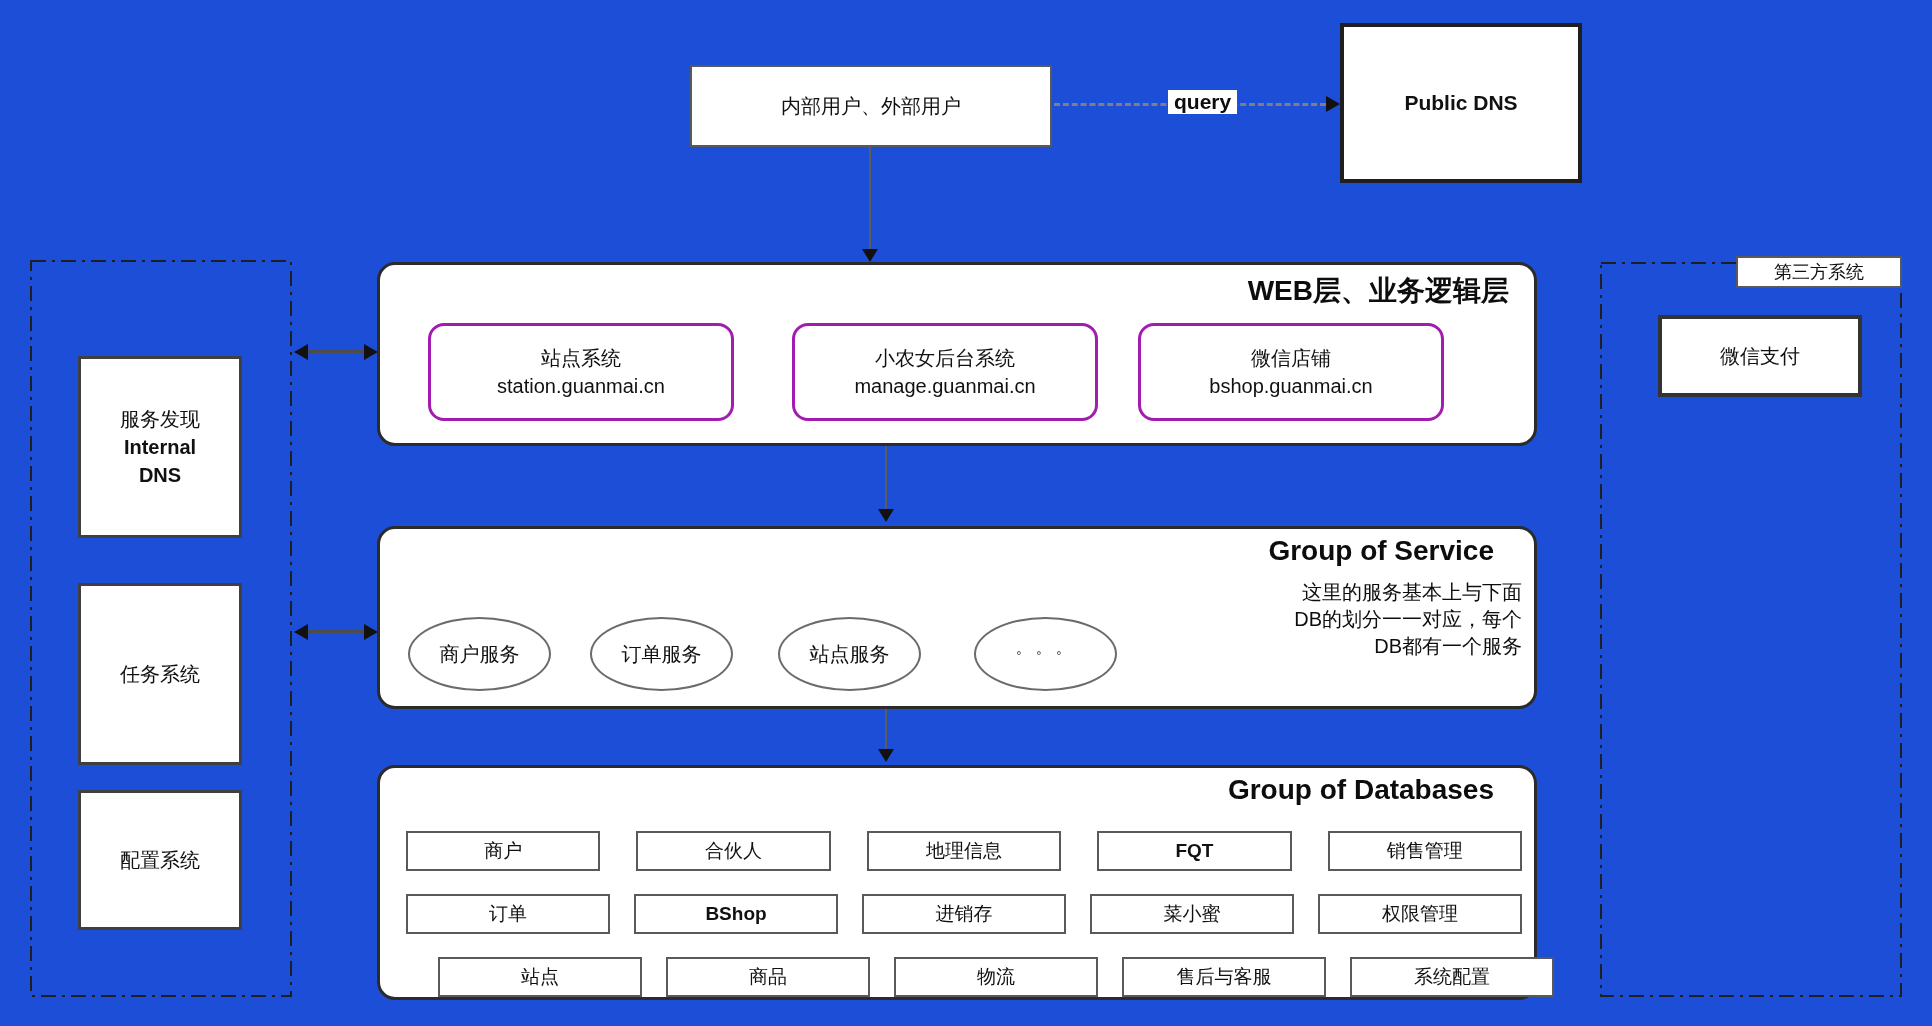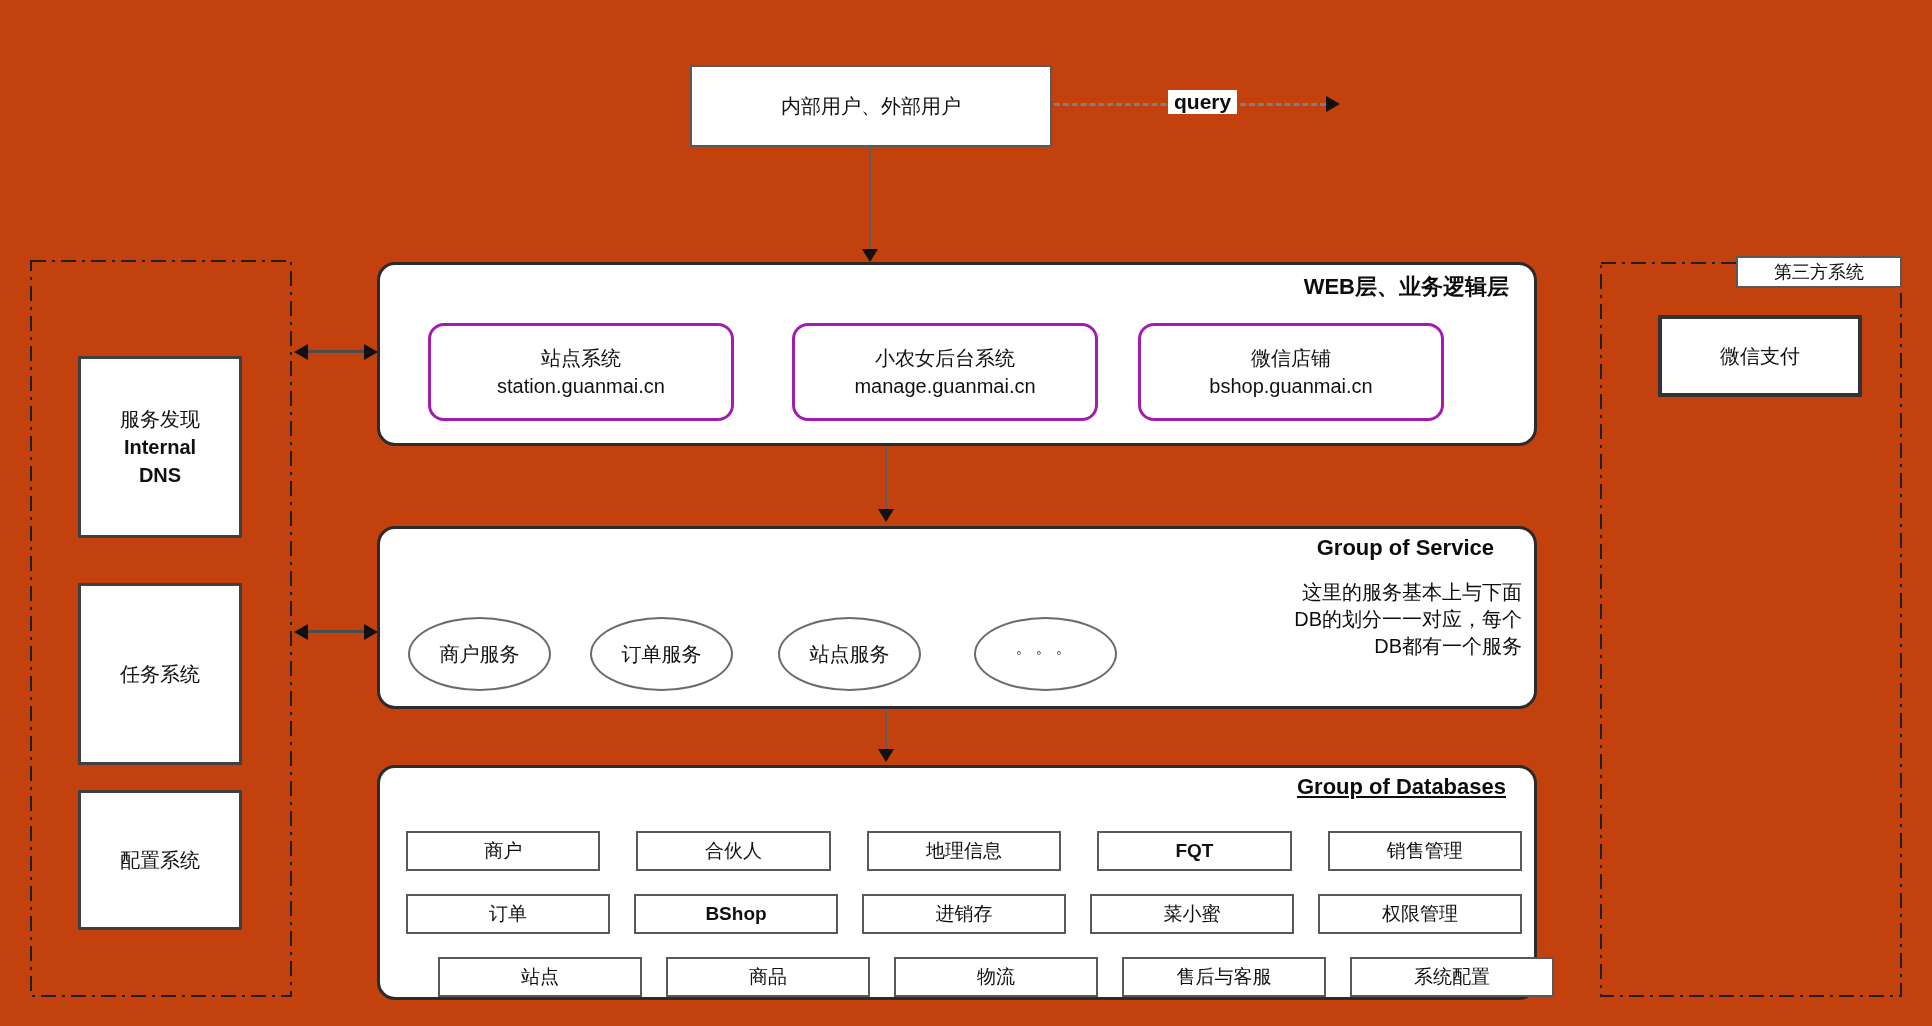--- a/index.html
+++ b/index.html
@@ -1,23 +1,23 @@
 <!DOCTYPE html>
 <html><head>
 <meta charset="utf-8">
 <style>
   html,body{margin:0;padding:0;background:#fff;}
   .canvas{
-    position:relative;width:1932px;height:1026px;background:#c2410c;
+    position:relative;width:1932px;height:1026px;background:#1d4ed8;
     font-family:"Liberation Sans",sans-serif;color:#111;overflow:hidden;
   }
   .box{position:absolute;background:#fff;box-sizing:border-box;
        display:flex;align-items:center;justify-content:center;text-align:center;}
   .container{position:absolute;border:3px solid #2b2b2b;border-radius:18px;box-sizing:border-box;background:#fff;}
-  .ctitle{position:absolute;font-weight:bold;font-size:22px;color:#0d0d0d;white-space:nowrap;}
+  .ctitle{position:absolute;font-weight:bold;font-size:28px;color:#0d0d0d;white-space:nowrap;}
   .user-box{left:690px;top:65px;width:362px;height:82px;border:2px solid #595959;font-size:20px;}
   .dns-box{left:1340px;top:23px;width:242px;height:160px;border:4px solid #1f1f1f;font-weight:bold;font-size:21px;}
   .dash-line{position:absolute;border-top:3px dashed #7f7f7f;}
   .query-label{position:absolute;left:1168px;top:90px;background:#fff;padding:0 6px;
                font-weight:bold;font-size:21px;color:#0d0d0d;}
   .vline{position:absolute;width:2px;background:#5c5c5c;}
   .hline{position:absolute;height:3px;background:#4d4d4d;}
   .head-down{position:absolute;width:0;height:0;border-left:8px solid transparent;
              border-right:8px solid transparent;border-top:13px solid #111;}
   .head-right{position:absolute;width:0;height:0;border-top:8px solid transparent;
@@ -50,20 +50,23 @@
 <div class="canvas">
 
   <div class="box user-box">
     <span>内部用户、外部用户</span>
   </div>
 
   <div class="dash-line" style="left:1054px;top:103px;width:272px;"></div>
   <div class="head-right" style="left:1326px;top:96px;"></div>
   <div class="query-label">query</div>
 
+  <div class="box dns-box">
+    <span>Public DNS</span>
+  </div>
 
   <div class="vline" style="left:869px;top:147px;height:102px;"></div>
   <div class="head-down" style="left:862px;top:249px;"></div>
 
   <svg class="panel-svg" style="left:30px;top:260px;" width="262" height="737">
     <rect x="1" y="1" width="260" height="735" fill="none" stroke="#1f1f1f" stroke-width="2" stroke-dasharray="15 6 3 6"></rect>
   </svg>
   <div class="sys-box" style="top:338px;height:182px;">
     <span>服务发现</span>
     <span class="bold">Internal</span>
@@ -121,21 +124,21 @@
     </div>
     <div class="ellipse" style="left:594px;">
       <span class="dots">。。。</span>
     </div>
   </div>
 
   <div class="vline" style="left:885px;top:709px;height:40px;"></div>
   <div class="head-down" style="left:878px;top:749px;"></div>
 
   <div class="container" style="left:377px;top:765px;width:1160px;height:235px;">
-    <div class="ctitle" style="top:6px;right:28px;text-decoration:underline;">Group of Databases</div>
+    <div class="ctitle" style="top:6px;right:40px;">Group of Databases</div>
     <div class="db-row" style="top:63px;gap:36px;">
       <div class="db-cell">商户</div>
       <div class="db-cell">合伙人</div>
       <div class="db-cell">地理信息</div>
       <div class="db-cell bold">FQT</div>
       <div class="db-cell">销售管理</div>
     </div>
     <div class="db-row" style="top:126px;">
       <div class="db-cell">订单</div>
       <div class="db-cell bold">BShop</div>

